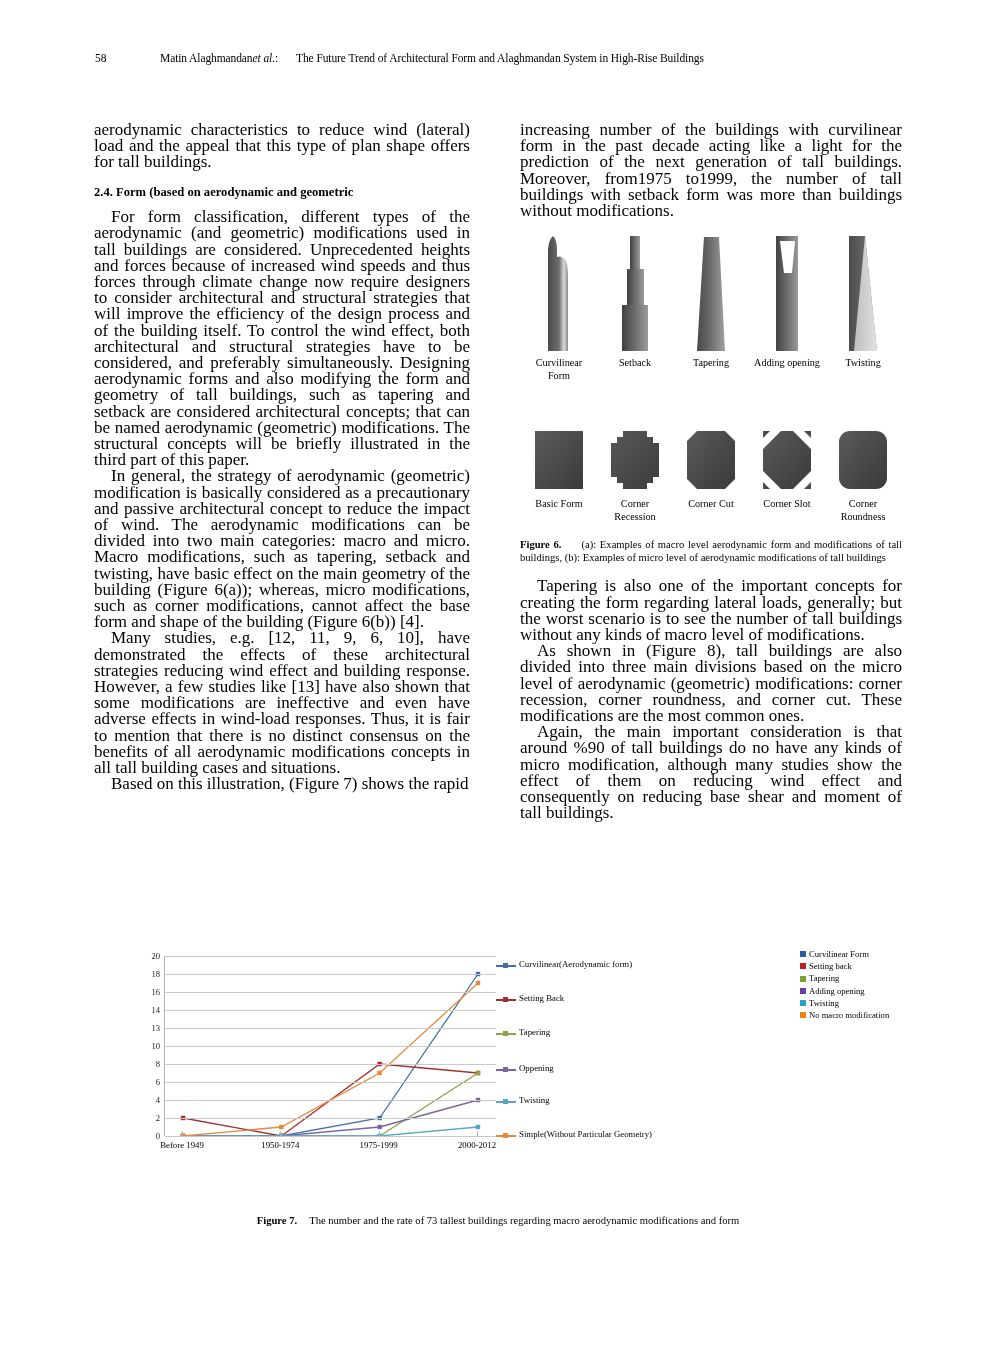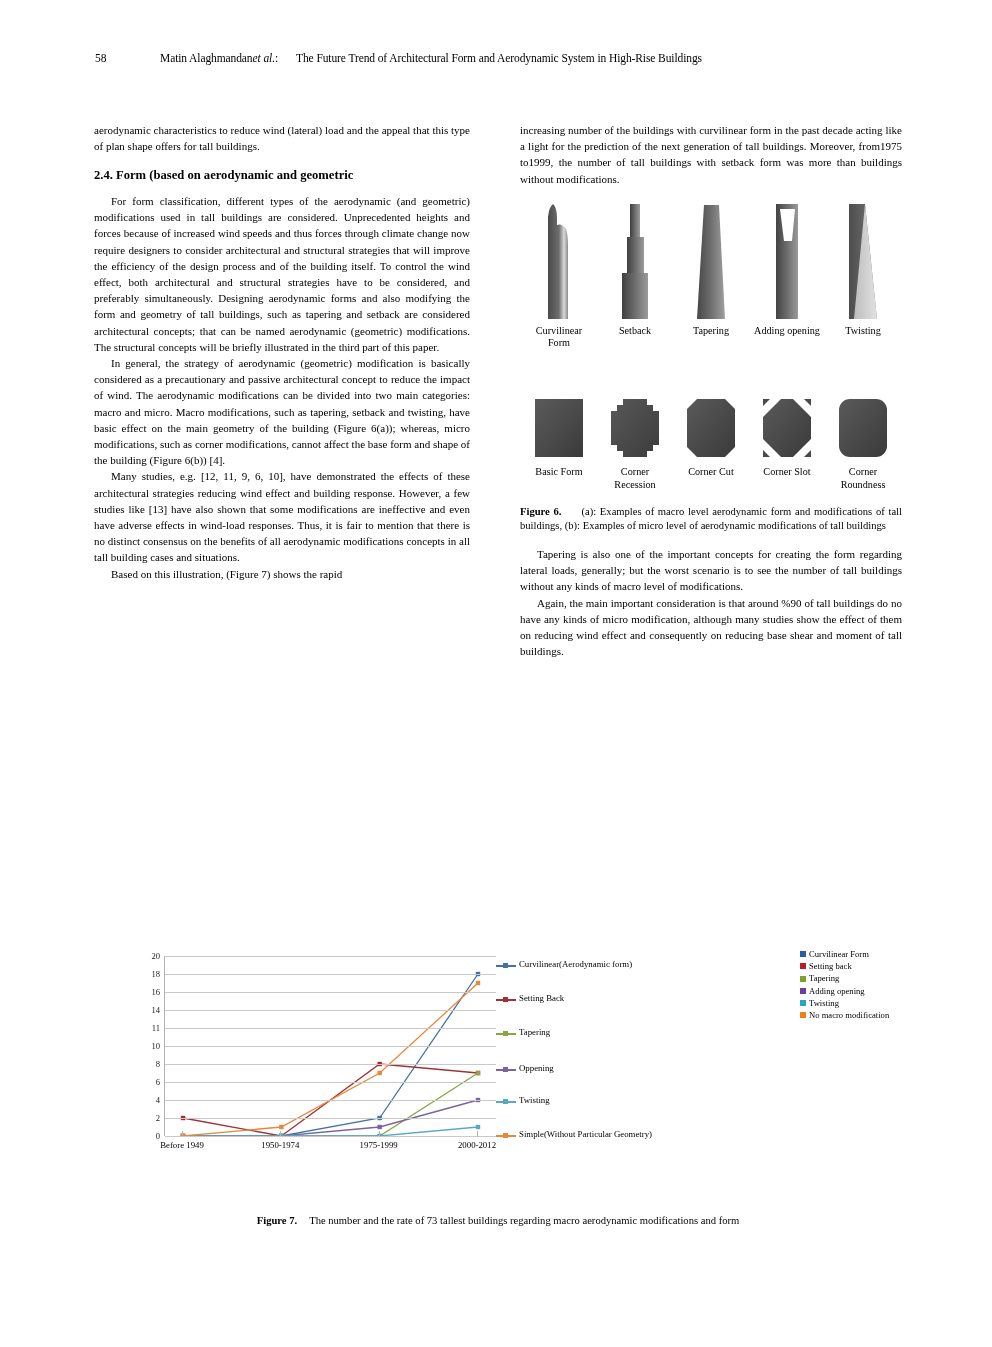--- a/index.html
+++ b/index.html
@@ -34,21 +34,21 @@
   .col{
     width:404px;
     float:left;
     box-sizing:border-box;
   }
   .col.left{padding-right:28px;width:404px;}
   .col.right{padding-left:22px;width:404px;}
 
   p.body{
     margin:0 0 0 0;
-    font-size:11px;
+    font-size:17px;
     line-height:16.2px;
     text-align:justify;
     text-indent:0;
     hyphens:none;
   }
   p.body.ind{text-indent:17px;}
 
   h3.sec{
     font-size:12.6px;
     line-height:16.5px;
@@ -170,21 +170,21 @@
   .fig7cap b{font-weight:bold;}
   .fig7cap .gap{display:inline-block;width:12px;}
   .clearfix::after{content:"";display:block;clear:both;}
 </style>
 </head>
 <body>
 
 <div class="page">
 
   <div class="runhead">
-    <span class="folio">58</span><span class="authors">Matin Alaghmandan</span><span class="ital">et al.</span><span>:</span><span class="title">The Future Trend of Architectural Form and Aerodynamic System in High-Rise Buildings</span>
+    <span class="folio">58</span><span class="authors">Matin Alaghmandan</span><span class="ital">et al.</span><span>:</span><span class="title">The Future Trend of Architectural Form and Alaghmandan System in High-Rise Buildings</span>
   </div>
 
   <div class="cols clearfix">
 
     <div class="col left">
       <p class="body">aerodynamic characteristics to reduce wind (lateral) load and the appeal that this type of plan shape offers for tall buildings.</p>
 
       <h3 class="sec">
         <span>2.4. Form (based on aerodynamic and geometric</span>
       </h3>
@@ -349,35 +349,36 @@
           <div class="capcell">Corner Recession</div>
           <div class="capcell">Corner Cut</div>
           <div class="capcell">Corner Slot</div>
           <div class="capcell">Corner Roundness</div>
         </div>
       </div>
 
       <p class="figcap"><b>Figure 6.</b><span class="gap"></span><span>(a): Examples of macro level aerodynamic form and modifications of tall buildings, (b): Examples of micro level of aerodynamic modifications of tall buildings</span></p>
 
       <p class="body ind" style="margin-top:14px">Tapering is also one of the important concepts for creating the form regarding lateral loads, generally; but the worst scenario is to see the number of tall buildings without any kinds of macro level of modifications.</p>
+      <p class="body ind">As shown in (Figure 8), tall buildings are also divided into three main divisions based on the micro level of aerodynamic (geometric) modifications: corner recession, corner roundness, and corner cut. These modifications are the most common ones.</p>
       <p class="body ind">Again, the main important consideration is that around %90 of tall buildings do no have any kinds of micro modification, although many studies show the effect of them on reducing wind effect and consequently on reducing base shear and moment of tall buildings.</p>
     </div>
   </div>
 
   <div class="charts">
 
     <div class="linechart">
       <div class="lc-ylab" id="lcY" style="height: 180px; top: 6px;">
           <span style="top: 180px;">0</span>
           <span style="top: 162px;">2</span>
           <span style="top: 144px;">4</span>
           <span style="top: 126px;">6</span>
           <span style="top: 108px;">8</span>
           <span style="top: 90px;">10</span>
-          <span style="top: 72px;">11</span>
+          <span style="top: 72px;">13</span>
           <span style="top: 54px;">14</span>
           <span style="top: 36px;">16</span>
           <span style="top: 18px;">18</span>
           <span style="top: 0px;">20</span>
         </div>
       <div class="lc-plot" id="lcPlot">
         <svg id="lcSvg" width="100%" height="100%" preserveAspectRatio="none" viewBox="0 0 331 180">
             <polyline points="18,180 116.33333333333333,180 214.66666666666666,162 313,18" fill="none" stroke="#4472a8" stroke-width="1.3"></polyline>
             <rect x="15.8" y="177.8" width="4.4" height="4.4" fill="#4472a8"></rect>
             <rect x="114.13333333333333" y="177.8" width="4.4" height="4.4" fill="#4472a8"></rect>

